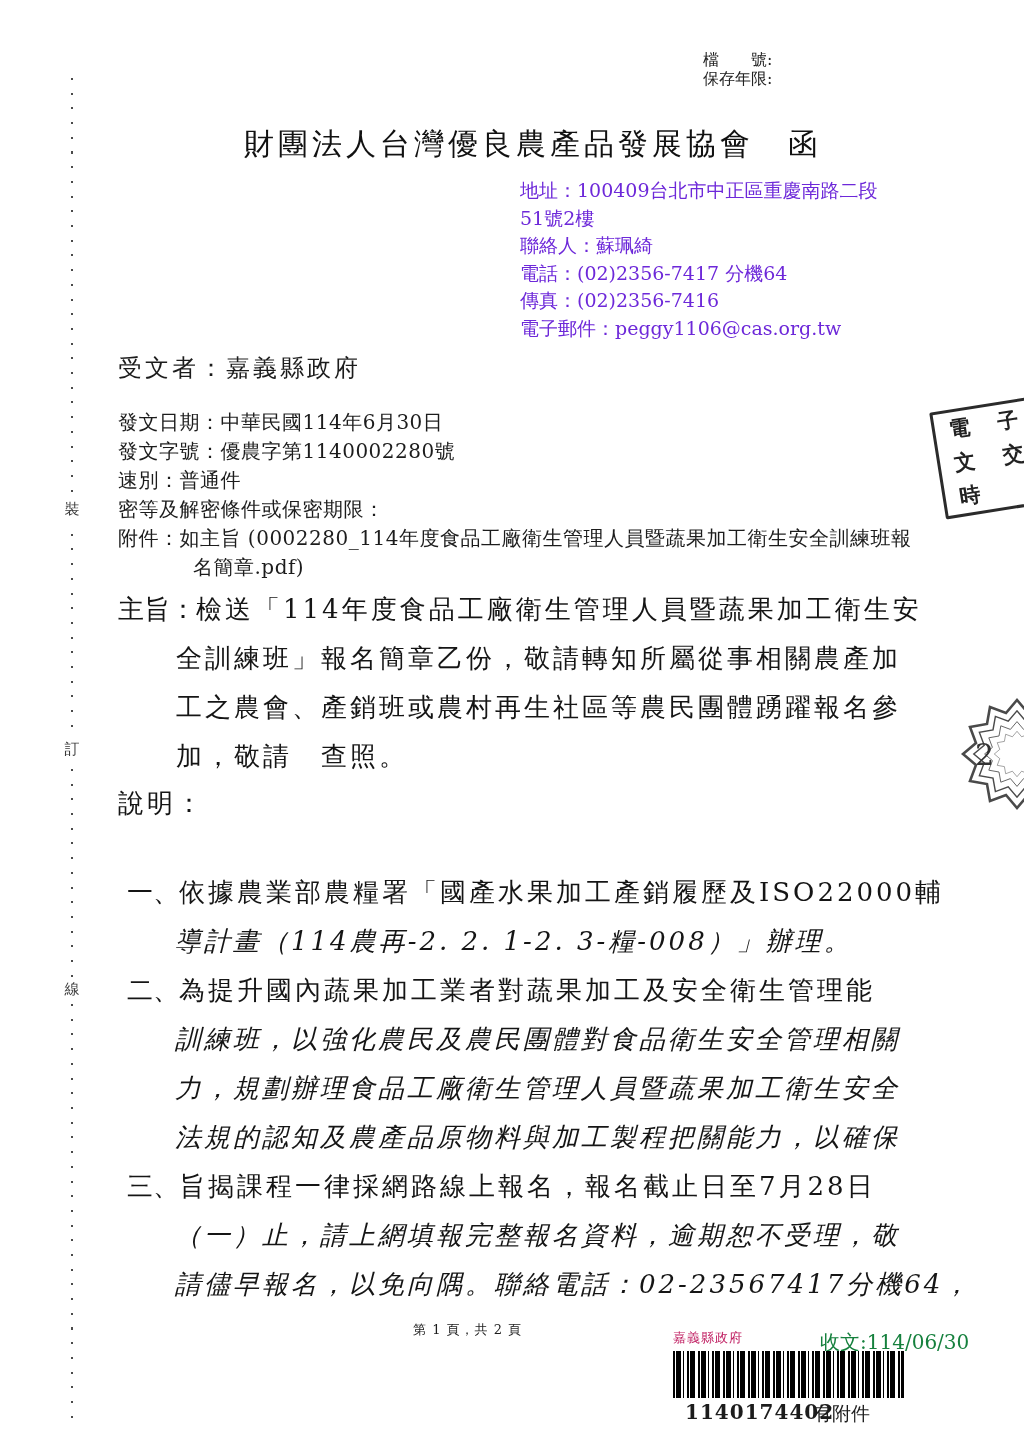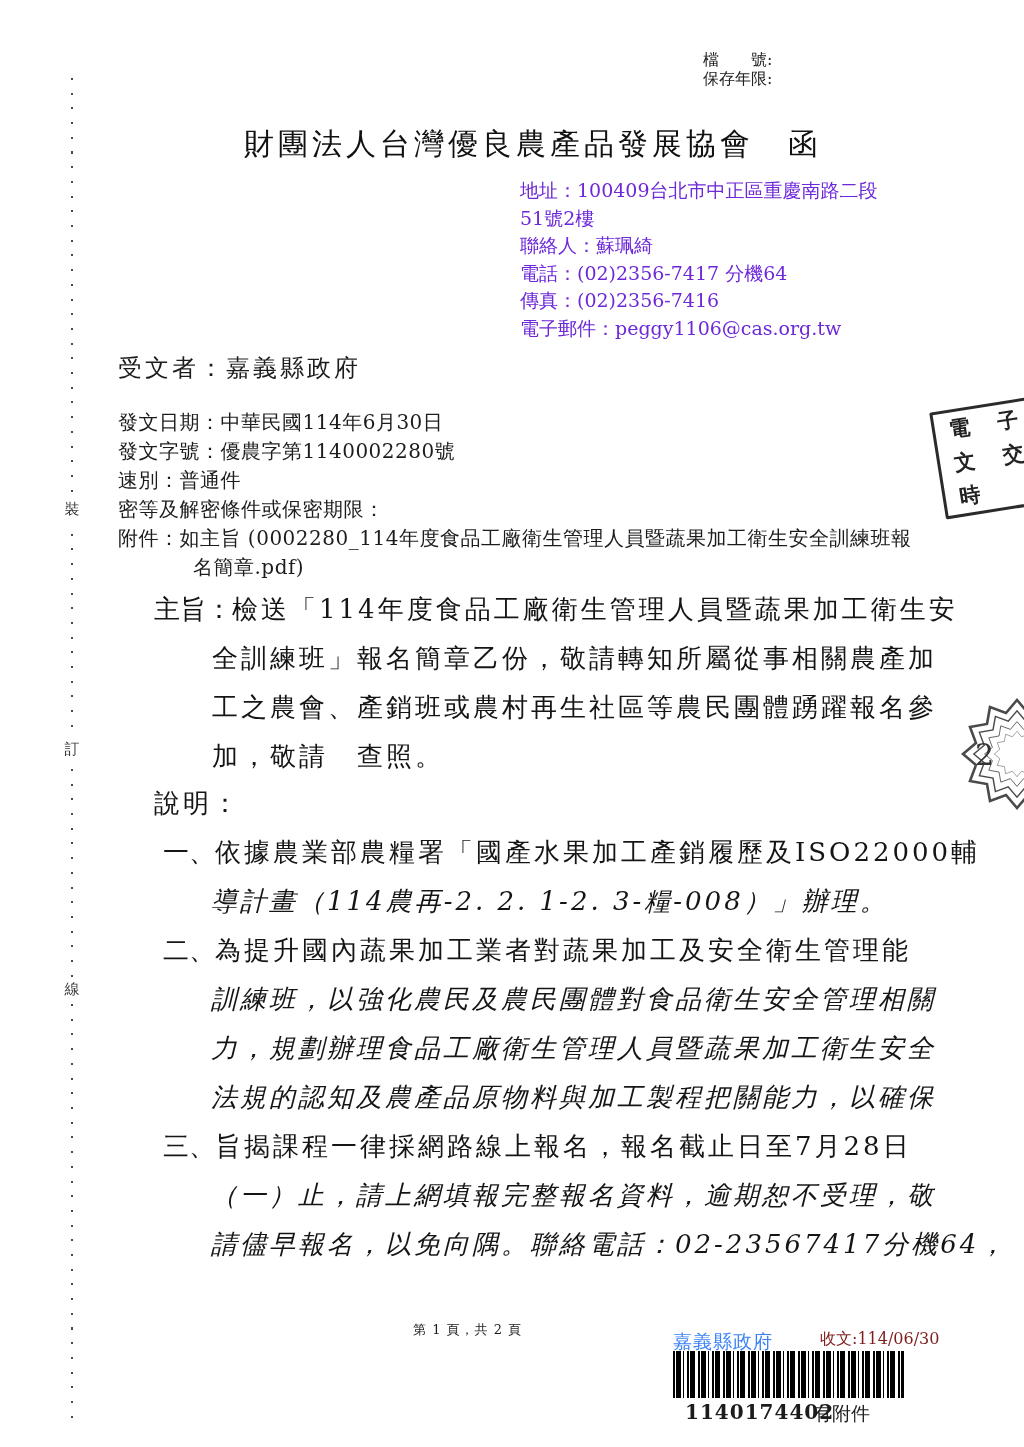--- a/index.html
+++ b/index.html
@@ -31,37 +31,37 @@
   .sender{left:520px;top:177px;font-size:19px;line-height:27.5px;color:#6d28d9;}
 
   
   .recipient{left:118px;top:352px;font-size:24px;letter-spacing:3px;}
 
   
   .meta{left:118px;top:408px;font-size:20px;line-height:29px;letter-spacing:0.5px;}
   .meta .indent{margin-left:75px;}
 
   
-  .body-text{font-size:26px;letter-spacing:3px;line-height:49px;color:#151515;margin-left:36px;}
+  .body-text{font-size:26px;letter-spacing:3px;line-height:49px;color:#151515;}
   .subject{left:118px;top:585px;}
   .subject .lbl{letter-spacing:0;margin-right:0;}
   .subject .cont{margin-left:58px;}
   .expl-heading{left:118px;top:779px;}
-  .items{left:127px;top:828px;}
+  .items{left:127px;top:868px;}
   .items .lbl{letter-spacing:0;}
   .items .cont{margin-left:48px;font-style:italic;}
   .bline{height:49px;line-height:49px;white-space:nowrap;}
 
   
   .page-info{left:413px;top:1321px;font-size:13px;letter-spacing:1px;}
 
   
   .receipt{left:673px;top:1329px;width:280px;height:95px;}
-  .receipt .agency{position:absolute;left:0;top:0;font-size:19px;letter-spacing:1px;color:#3b82f6;}
-  .receipt .received{position:absolute;left:147px;top:0;font-size:16px;color:#7f1d1d;}
+  .receipt .agency{position:absolute;left:0;top:0;font-size:13px;letter-spacing:1px;color:#be185d;}
+  .receipt .received{position:absolute;left:147px;top:0;font-size:20px;color:#15803d;}
   .barcode{
     position:absolute;left:0;top:22px;width:231px;height:47px;
     background:repeating-linear-gradient(90deg,
       #000 0 2px,#fff 2px 3px,#000 3px 8px,#fff 8px 10px,
       #000 10px 11px,#fff 11px 14px,#000 14px 16px,#fff 16px 17px,
       #000 17px 22px,#fff 22px 25px);
   }
   .receipt .docnum{position:absolute;left:12px;top:71px;font-size:20px;font-weight:bold;letter-spacing:1px;}
   .receipt .attach{position:absolute;left:140px;top:72px;font-size:19px;}
 

